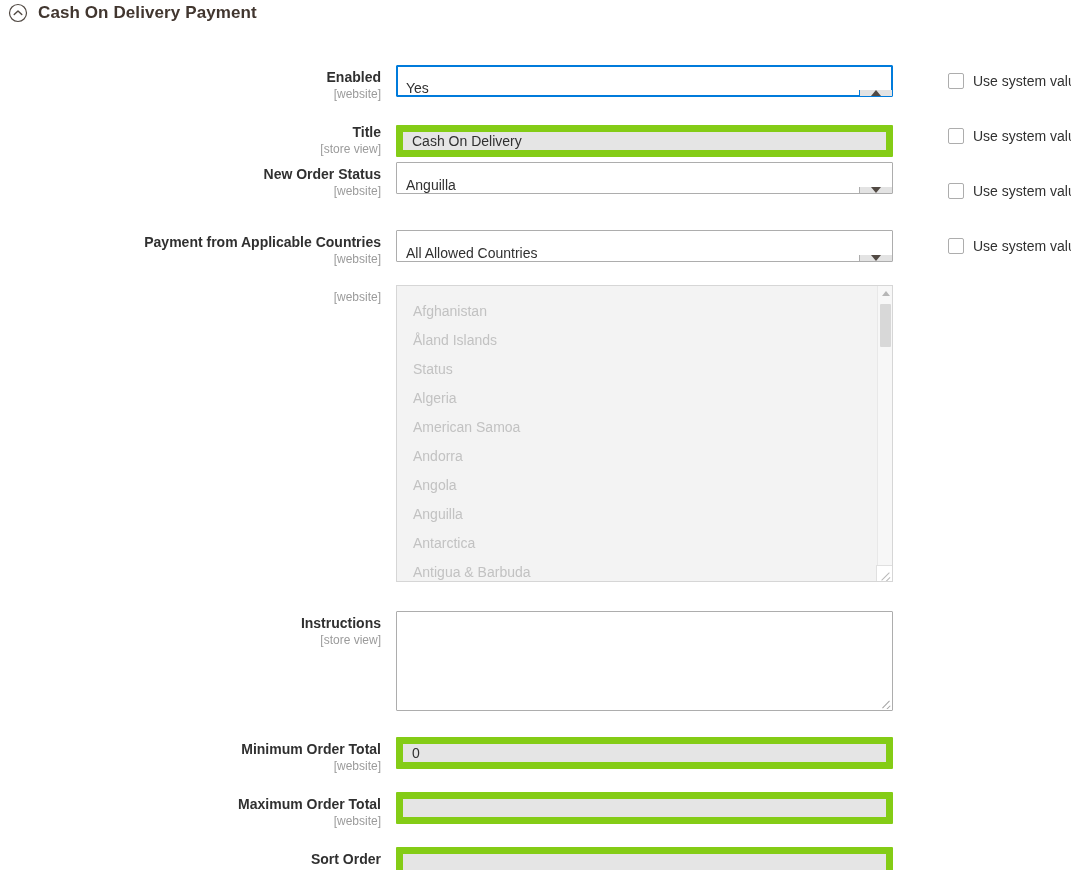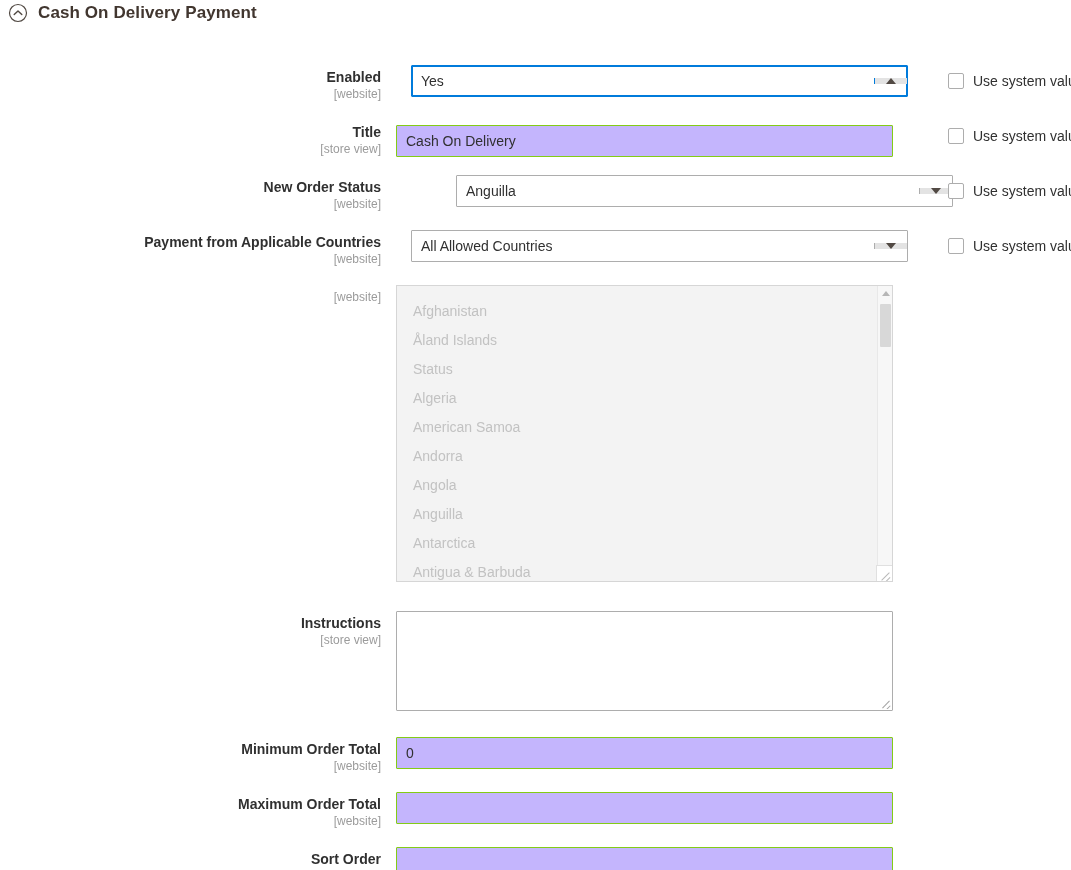--- a/index.html
+++ b/index.html
@@ -78,43 +78,42 @@
   .control-col {
     flex: 0 0 497px;
     width: 497px;
     position: relative;
   }
 
   
   .txt-input {
     width: 497px;
     height: 32px;
-    border: 1px solid #84cc16;
-    background: #c4b5fd;
+    border: 7px solid #84cc16;
+    background: #e5e5e5;
     font-family: "Liberation Sans", sans-serif;
     font-size: 14px;
     color: #303030;
     padding: 0 9px;
     line-height: 30px;
     outline: none;
     border-radius: 1px;
     display: block;
   }
 
   
   .sel-wrap {
     position: relative;
     width: 497px;
     height: 32px;
     border: 1px solid #adadad;
     background: #ffffff;
     border-radius: 1px;
     display: flex;
-    align-items: center;
-    margin-left: 15px;
+    align-items: flex-end;
   }
   .sel-wrap.focused {
     border-color: #007bdb;
     box-shadow: 0 0 0 1px #007bdb inset;
   }
   .sel-value {
     flex: 1 1 auto;
     display: flex;
     align-items: center;
     padding-left: 9px;
@@ -319,21 +318,21 @@
     </div>
     <div class="control-col">
       <input class="txt-input" type="text" value="Cash On Delivery" style="">
     </div>
   </div>
   <div class="usevalue" style="left:948px; top:128px;">
     <span class="cbox"></span>
     <span class="cbox-label">Use system value</span>
   </div>
 
-  <div class="field-row" style="top:175px;gap:45px;">
+  <div class="field-row" style="top:162px;">
     <div class="label-col">
       <span class="label-main">New Order Status</span>
       <span class="label-scope">[website]</span>
     </div>
     <div class="control-col">
       <div class="sel-wrap">
         <span class="sel-value">Anguilla</span>
         <span class="sel-btn">
           <span class="caret down"></span>
         </span>

